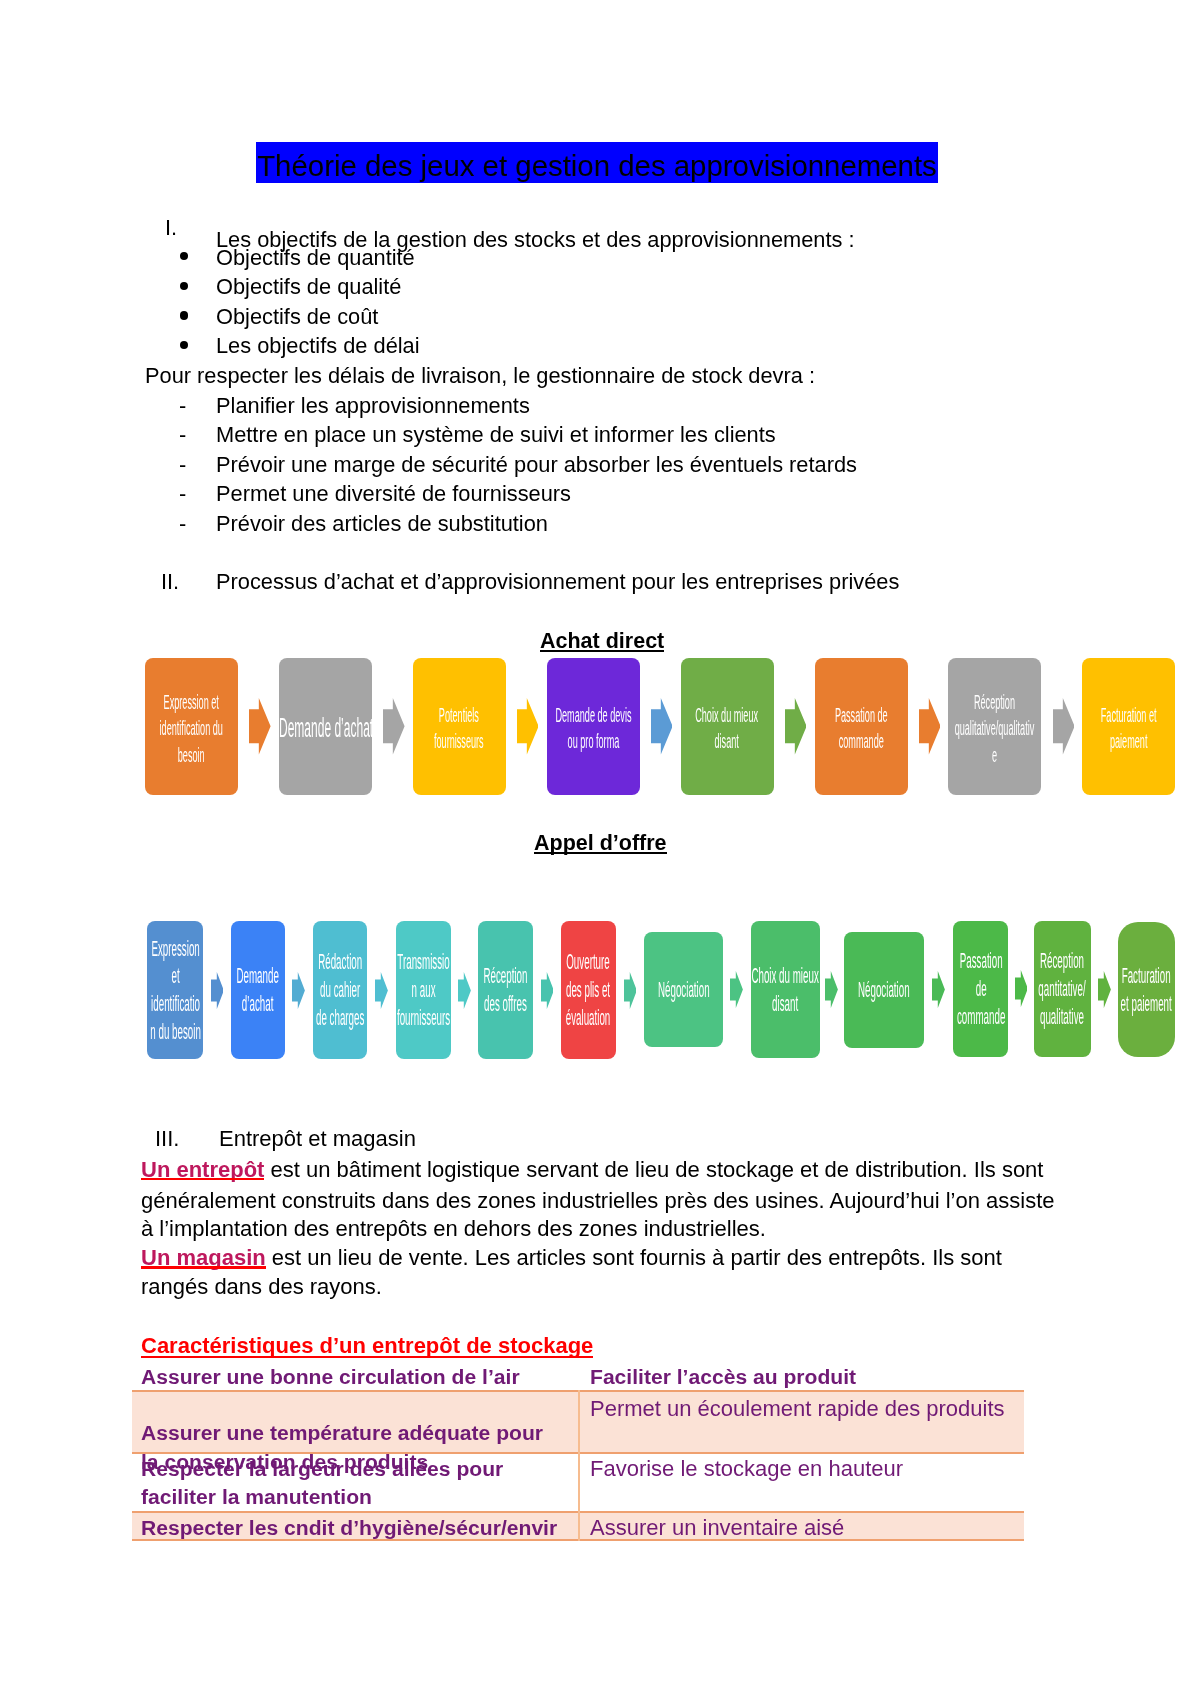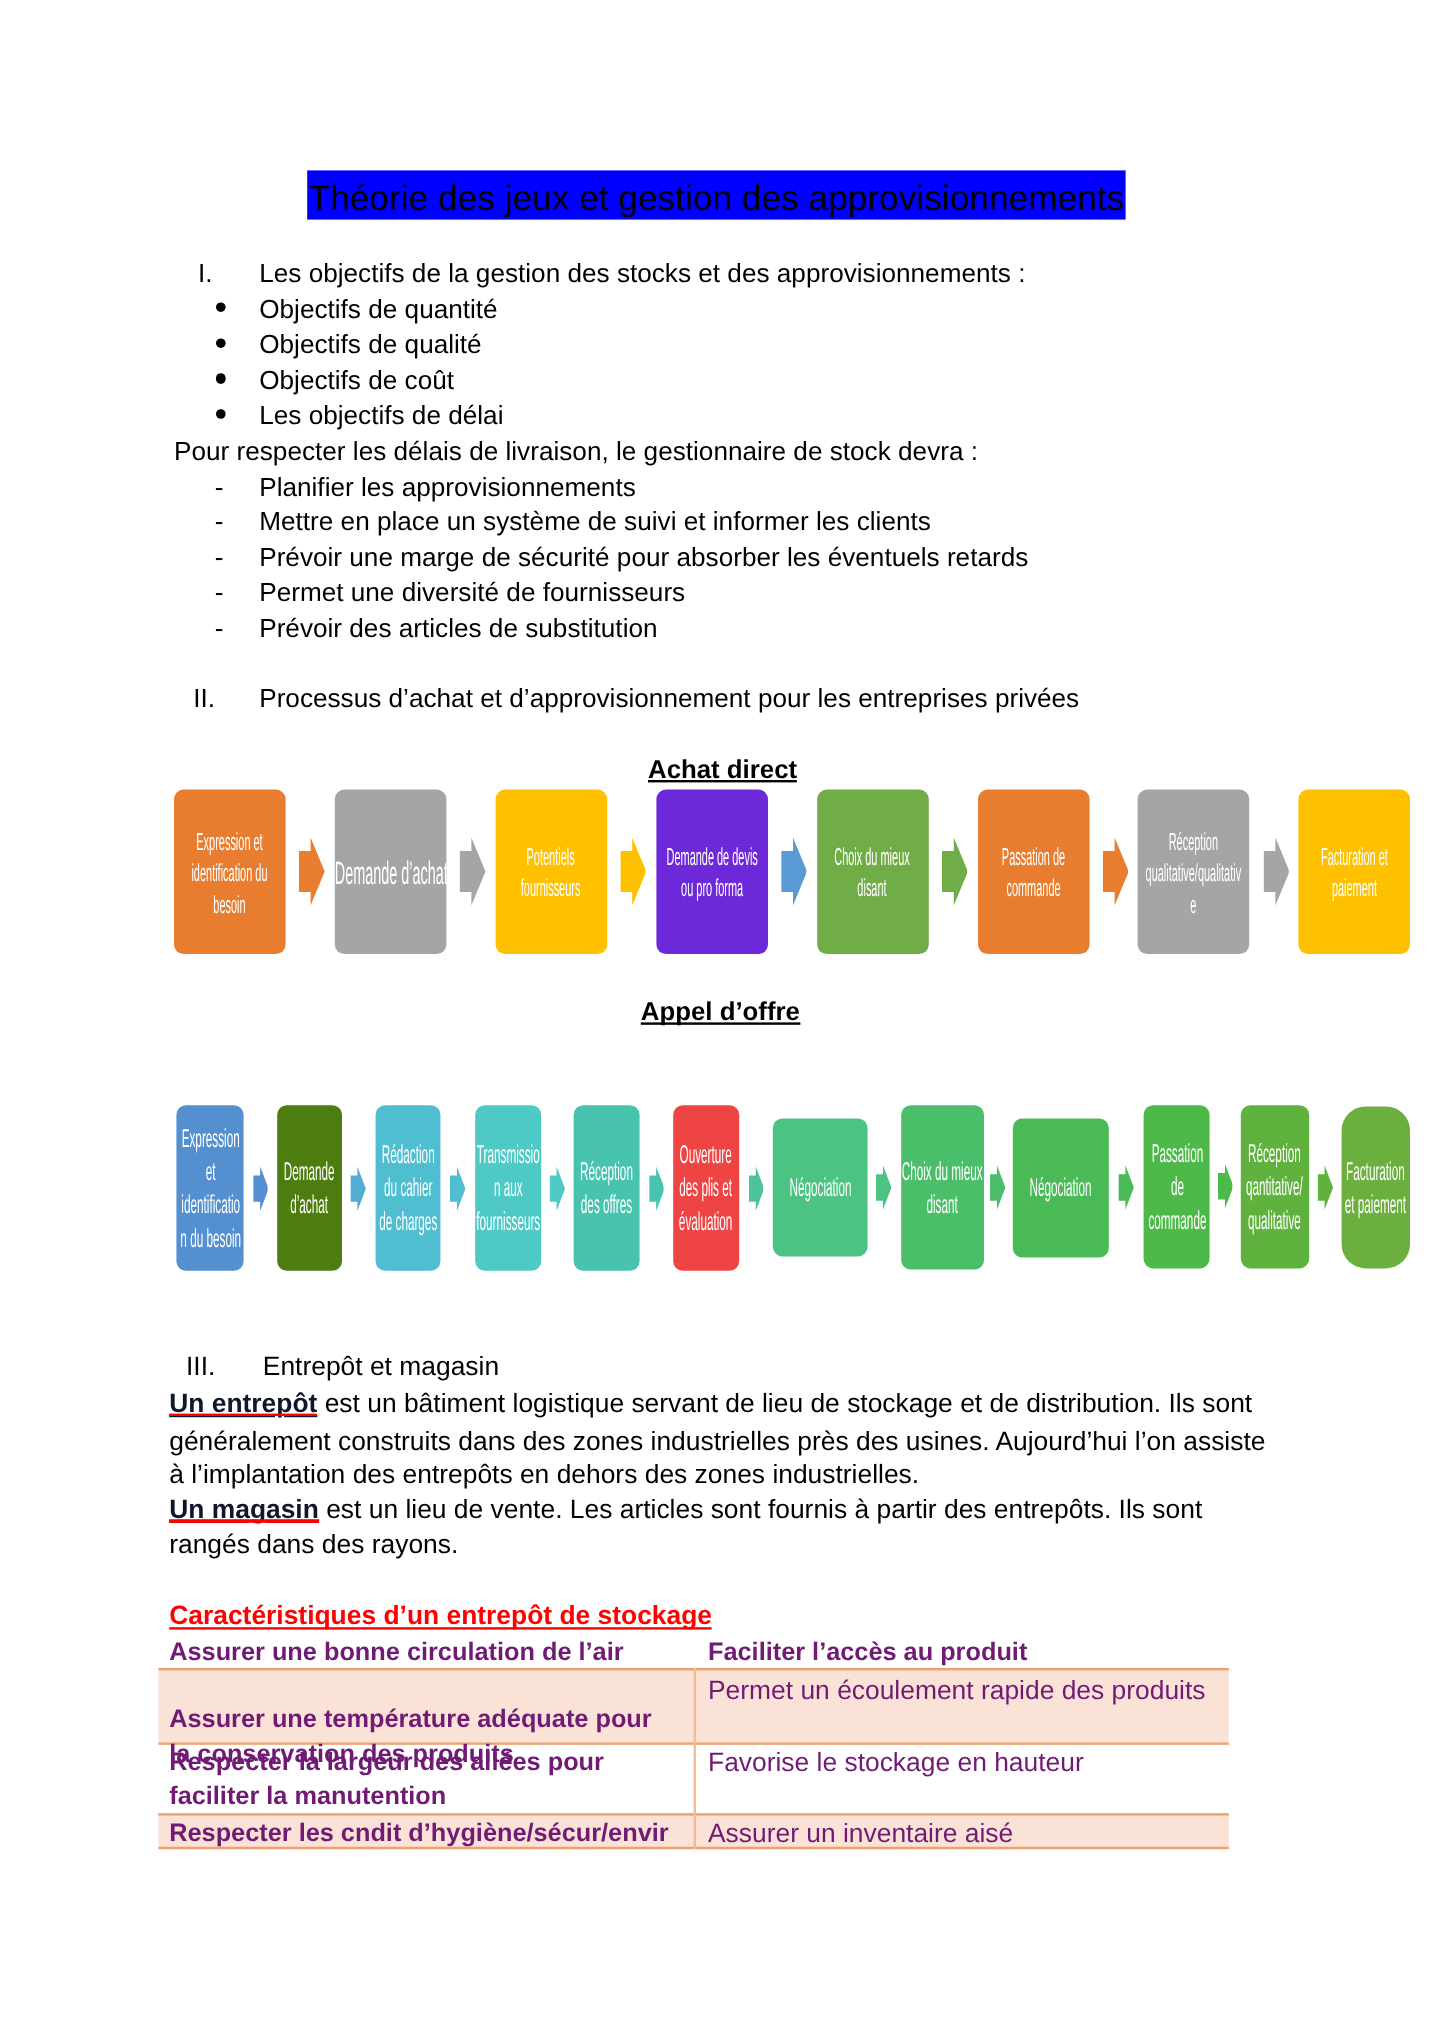--- a/index.html
+++ b/index.html
@@ -14,34 +14,34 @@
            color:#fff;text-align:center;box-sizing:border-box;
            font-family:"Liberation Sans",sans-serif;}
   .flowbox .inner{display:block;transform-origin:center center;}
   .flowbox .ln{display:block;white-space:nowrap;}
   .arrow{position:absolute;}
   .cap{position:absolute;font-weight:bold;color:#000;white-space:nowrap;}
   .bulletdot{width:8.4px;height:8.4px;border-radius:50%;background:#000;}
   .body-txt3{font-size:22px;line-height:29.3px;color:#000;white-space:nowrap;}
   .redu{color:#FF0000;display:inline-block;position:relative;}
   .redu:after{content:"";position:absolute;left:0;right:0;top:21.5px;height:2.5px;background:#FF0000;}
-  .red{color:#0f172a;font-weight:bold;display:inline-block;position:relative;text-decoration:underline;}
+  .red{color:#be185d;font-weight:bold;display:inline-block;position:relative;}
   .red:after{content:"";position:absolute;left:0;right:0;top:23.4px;height:2.2px;background:#FF0000;}
   .tcell{white-space:nowrap;color:#701a75;}
   .ln2{display:block;white-space:nowrap;}
   .capu{display:inline-block;position:relative;}
   .capu:after{content:"";position:absolute;left:0;right:0;top:20.5px;height:2.6px;background:#000;}
 </style>
 </head>
 <body>
 
 <div class="page">
 <div class="title-wrap"><span class="title">Théorie des jeux et gestion des approvisionnements</span></div>
 <div class="abs body-txt" style="left:165px;top:213.0px">I.</div>
-<div class="abs body-txt" style="left:216px;top:213.0px">Les objectifs de la gestion des stocks et des approvisionnements :</div>
+<div class="abs body-txt" style="left:216px;top:225px">Les objectifs de la gestion des stocks et des approvisionnements :</div>
 <div class="abs bulletdot" style="left:179.8px;top:252.0px"></div>
 <div class="abs body-txt" style="left:216px;top:242.6px">Objectifs de quantité</div>
 <div class="abs bulletdot" style="left:179.8px;top:281.6px"></div>
 <div class="abs body-txt" style="left:216px;top:272.2px">Objectifs de qualité</div>
 <div class="abs bulletdot" style="left:179.8px;top:311.2px"></div>
 <div class="abs body-txt" style="left:216px;top:301.8px">Objectifs de coût</div>
 <div class="abs bulletdot" style="left:179.8px;top:340.8px"></div>
 <div class="abs body-txt" style="left:216px;top:331.4px">Les objectifs de délai</div>
 <div class="abs body-txt" style="left:145px;top:361.0px">Pour respecter les délais de livraison, le gestionnaire de stock devra :</div>
 <div class="abs body-txt" style="left:179px;top:390.6px">-</div>
@@ -132,21 +132,21 @@
       <span class="inner" style="width:122.6px;transform:scaleX(0.455)">
         <span class="ln">Expression</span>
         <span class="ln">et</span>
         <span class="ln">identificatio</span>
         <span class="ln">n du besoin</span>
       </span>
     </div>
 <div class="arrow" style="left:210.5px;top:971.8px"><svg width="12.90" height="37.10" viewBox="0 0 12.90 37.10">
         <polygon points="0,7.55 5.80,7.55 5.80,0 12.90,18.55 5.80,37.10 5.80,29.55 0,29.55" fill="#548FD0"></polygon>
       </svg></div>
-<div class="flowbox" style="left:230.8px;top:921.3px;width:54.0px;height:138.1px;background:#4d7c0f;border-radius:8px;font-size:21.5px;line-height:27.9px;padding-top:2px">
+<div class="flowbox" style="left:230.8px;top:921.3px;width:54.0px;height:138.1px;background:#3b82f6;border-radius:8px;font-size:21.5px;line-height:27.9px;padding-top:2px">
       <span class="inner" style="width:118.7px;transform:scaleX(0.455)">
         <span class="ln">Demande</span>
         <span class="ln">d’achat</span>
       </span>
     </div>
 <div class="arrow" style="left:292.4px;top:971.8px"><svg width="12.90" height="37.10" viewBox="0 0 12.90 37.10">
         <polygon points="0,7.55 5.80,7.55 5.80,0 12.90,18.55 5.80,37.10 5.80,29.55 0,29.55" fill="#53ACD2"></polygon>
       </svg></div>
 <div class="flowbox" style="left:312.8px;top:921.3px;width:54.7px;height:138.1px;background:#4FBED1;border-radius:8px;font-size:21.5px;line-height:27.9px;padding-top:2px">
       <span class="inner" style="width:120.2px;transform:scaleX(0.455)">

